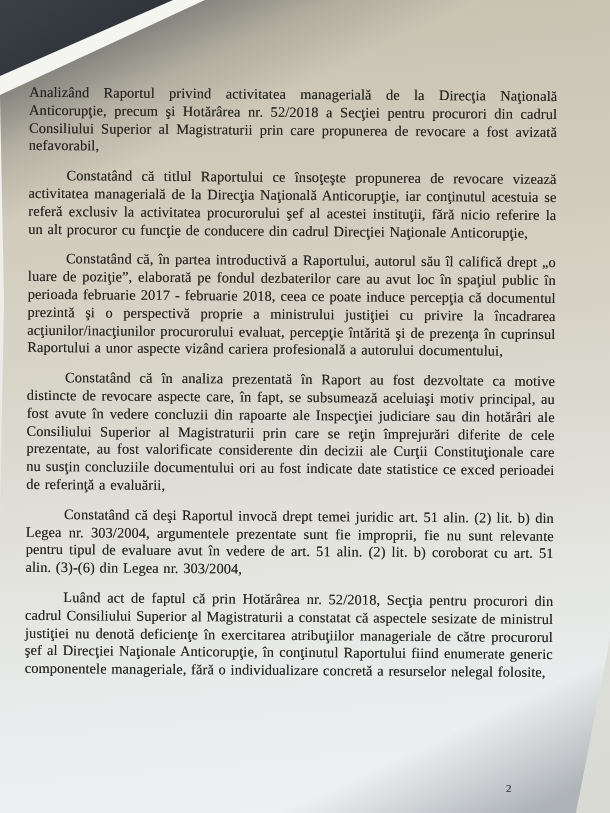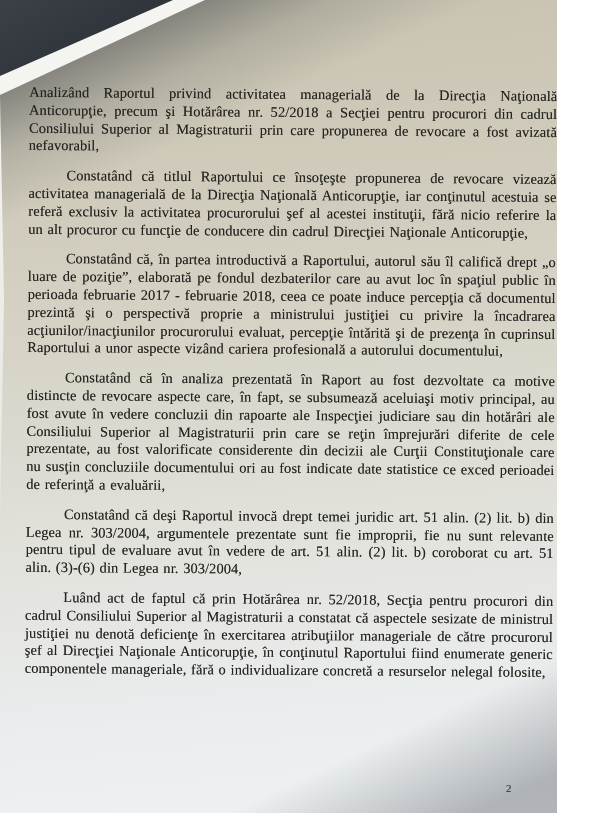--- a/index.html
+++ b/index.html
@@ -7,21 +7,21 @@
     padding: 0;
     width: 610px;
     height: 813px;
     overflow: hidden;
     font-family: "Liberation Serif", "DejaVu Serif", serif;
   }
 
   
   .photo {
     position: relative;
-    width: 557px;
+    width: 610px;
     height: 813px;
     background: linear-gradient(150deg, #3c4147 0%, #23282e 18%, #1b2026 45%, #12161e 100%);
     overflow: hidden;
   }
 
   
   .under-sheet {
     position: absolute;
     inset: 0;
     background: linear-gradient(160deg, #f7f8f4 0%, #e9eae4 40%, #d9dad4 100%);

